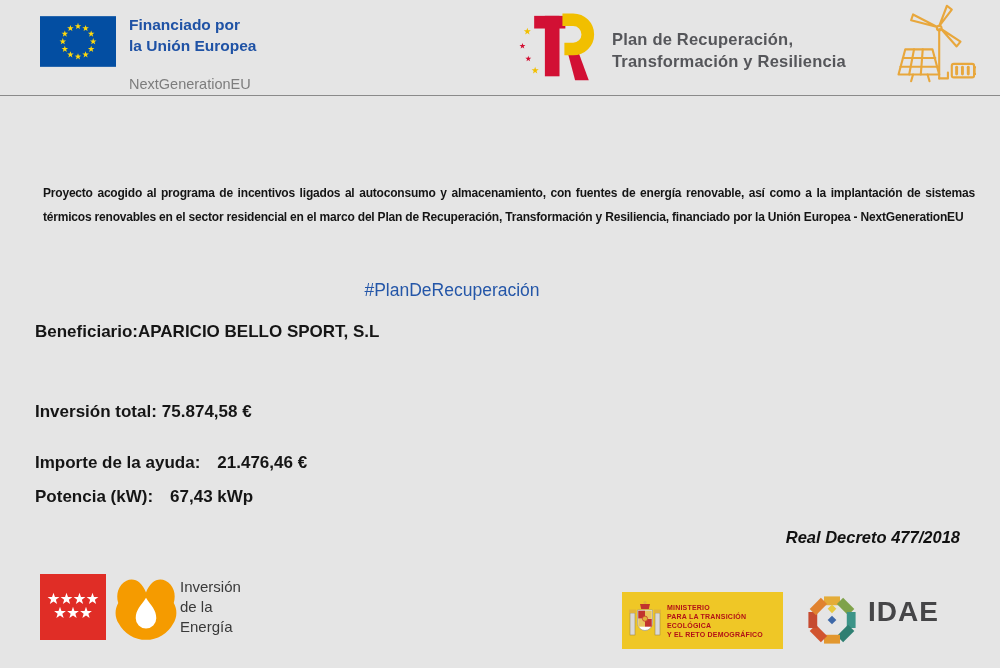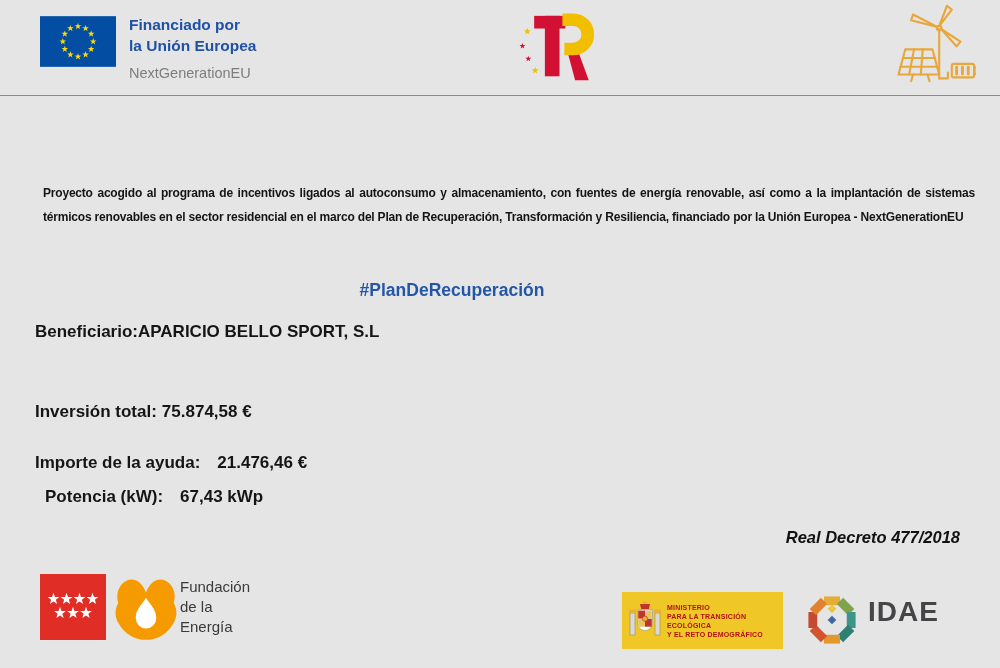--- a/index.html
+++ b/index.html
@@ -4,41 +4,41 @@
 <style>
   html,body{margin:0;padding:0;background:#ffffff;}
   body{font-family:"Liberation Sans", sans-serif; color:#1a1a1a;}
   .page{position:relative;width:1000px;height:668px;background:#e5e5e5;overflow:hidden;}
 
   
   .eu-block{position:absolute;left:40px;top:16px;display:flex;}
   .eu-flag{width:76px;height:51px;display:block;}
   .eu-text{margin-left:13px;margin-top:-2px;}
   .eu-text .l1{font-weight:bold;color:#1f52a5;font-size:15.5px;line-height:21px;}
-  .eu-text .l3{color:#7d7d7d;font-size:14.5px;line-height:21px;margin-top:7px;}
+  .eu-text .l3{color:#7d7d7d;font-size:14.5px;line-height:21px;margin-top:18px;}
 
   .prtr-block{position:absolute;left:518px;top:10px;display:flex;}
   .prtr-emblem{width:84px;height:78px;display:block;}
   .prtr-text{margin-left:10px;margin-top:18px;font-weight:bold;color:#55565a;font-size:16.5px;line-height:22px;letter-spacing:.2px;}
 
   .renew-icon{position:absolute;left:884px;top:2px;width:92px;height:84px;}
 
   .divider{position:absolute;left:0;top:95px;width:1000px;height:1px;background:#8a8a8a;}
 
   
   .title{position:absolute;left:0;top:112px;width:1000px;text-align:center;font-weight:bold;
          font-size:19.5px;line-height:26px;letter-spacing:-0.2px;color:#111;}
   .title .inner{display:inline-block;max-width:880px;}
   .descr{position:absolute;left:35px;top:182px;width:932px;font-weight:bold;font-size:12px;
          line-height:23.5px;letter-spacing:-0.2px;text-align:justify;color:#151515;margin-left:8px;}
   .hashtag{position:absolute;left:0;top:280px;width:904px;text-align:center;
-           font-weight:bold;font-size:17.5px;color:#2456a8;}
+           font-weight:normal;font-size:17.5px;color:#2456a8;}
 
   .detail{position:absolute;left:35px;font-weight:bold;font-size:17px;color:#151515;white-space:nowrap;}
-  .d1{top:322px;} .d2{top:360px;} .d3{top:402px;} .d4{top:453px;} .d5{top:487px;margin-left:10px;}
+  .d1{top:322px;} .d2{top:360px;} .d3{top:402px;} .d4{top:453px;} .d5{top:487px;}
   .dv{} .dv-s{margin-left:5px;} .dv-w{margin-left:17px;}
 
   .decree{position:absolute;right:40px;top:528px;font-weight:bold;font-style:italic;font-size:16.5px;color:#111;}
 
   
   .madrid-flag{position:absolute;left:40px;top:574px;width:66px;height:66px;}
   .fund-emblem{position:absolute;left:110px;top:571px;width:72px;height:72px;}
   .fund-text{position:absolute;left:180px;top:577px;font-size:15px;line-height:20px;color:#3a3a3a;}
 
   .ministry-box{position:absolute;left:622px;top:592px;width:161px;height:57px;background:#efc726;
@@ -95,20 +95,24 @@
         <path d="M50,42 L61,42 L72,72 L58,72 Z"></path>
       </g>
       <path d="M45,10 h11 a15,15 0 0 1 0,30 h-9" fill="none" stroke="#f1bf00" stroke-width="13"></path>
       <g>
         <use href="#star5" transform="translate(9,22) scale(0.95)" fill="#f1bf00"></use>
         <use href="#star5" transform="translate(4,37) scale(0.8)" fill="#d21034"></use>
         <use href="#star5" transform="translate(10,50) scale(0.8)" fill="#d21034"></use>
         <use href="#star5" transform="translate(17,62) scale(0.95)" fill="#f1bf00"></use>
       </g>
     </svg>
+    <div class="prtr-text">
+      <div>Plan de Recuperación,</div>
+      <div>Transformación y Resiliencia</div>
+    </div>
   </div>
 
   <svg class="renew-icon" viewBox="0 0 95 85" fill="none" stroke="#e8a73c" stroke-width="2.2" stroke-linejoin="round" stroke-linecap="round">
     <line x1="57" y1="27" x2="57" y2="78"></line>
     <circle cx="57" cy="26" r="2.4"></circle>
     <path d="M57,24 L65,3 L70,7 Z"></path>
     <path d="M55,25 L30,12 L28,18 Z"></path>
     <path d="M59,27 L79,40 L75,45 Z"></path>
     <path d="M22,48 L50,48 L57,74 L15,74 Z"></path>
     <line x1="19.5" y1="57" x2="53" y2="57"></line>
@@ -160,21 +164,21 @@
       <use href="#star5" transform="translate(33,39) scale(1.55)"></use>
       <use href="#star5" transform="translate(46,39) scale(1.55)"></use>
     </g>
   </svg>
 
   <svg class="fund-emblem" viewBox="0 0 70 70">
     <path fill="#f59b00" d="M35,21 C31,10 23,6 16,9.5 C8,13.5 5.5,23 8,31 C4.5,37 4.5,45 8.5,51 A30,30 0 0 0 61.5,51 C65.5,45 65.5,37 62,31 C64.5,23 62,13.5 54,9.5 C47,6 39,10 35,21 Z"></path>
     <path fill="#ffffff" d="M35,26 C40,34 45,37.5 45,46 A10,10 0 0 1 25,46 C25,37.5 30,34 35,26 Z"></path>
   </svg>
   <div class="fund-text">
-    <div>Fundación</div>
+    <div>Inversión</div>
     <div>de la</div>
     <div>Energía</div>
   </div>
 
   <div class="ministry-box">
     <svg class="coa" viewBox="0 0 34 44">
       <rect x="2" y="14" width="5" height="22" fill="#d9d9d9" stroke="#a08a4a" stroke-width="0.6"></rect>
       <rect x="27" y="14" width="5" height="22" fill="#d9d9d9" stroke="#a08a4a" stroke-width="0.6"></rect>
       <rect x="1" y="10.5" width="7" height="3.5" fill="#e2b33a"></rect>
       <rect x="26" y="10.5" width="7" height="3.5" fill="#e2b33a"></rect>

